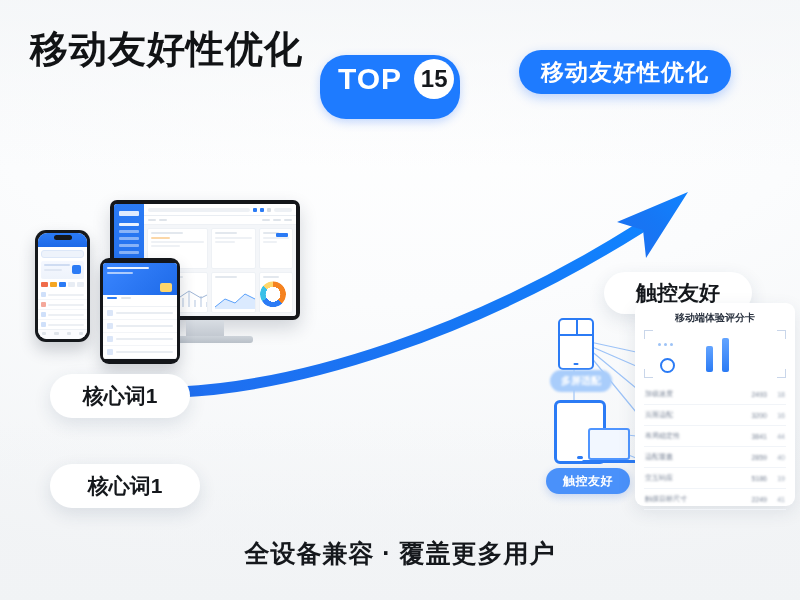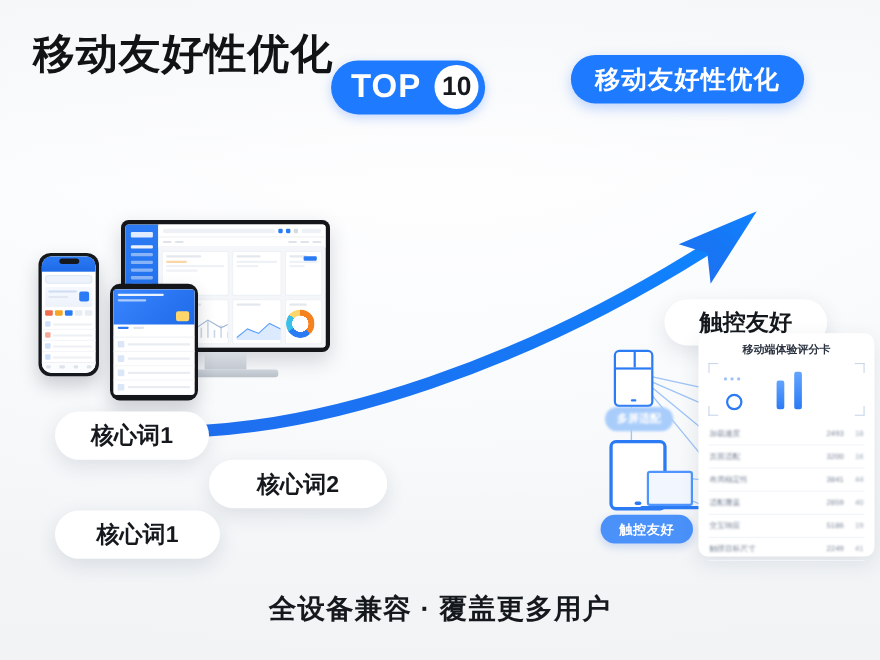--- a/index.html
+++ b/index.html
@@ -19,24 +19,24 @@
     pointer-events:none;
   }
 
   
   .title-main{
     position:absolute;left:30px;top:24px;
     font-size:38px;font-weight:bold;letter-spacing:1px;color:#111315;
     white-space:nowrap;
   }
   .top-badge{
-    position:absolute;left:301px;top:55px;
+    position:absolute;left:320px;top:55px;
     height:48px;display:flex;align-items:center;
     background:#1e7bff;border-radius:26px;
-    padding:0 6px 1px 18px;
+    padding:0 6px 16px 18px;
     box-shadow:0 3px 10px rgba(22,104,255,.25);
   }
   .top-badge .tword{
     color:#ffffff;font-size:30px;font-weight:bold;letter-spacing:1px;
     padding-right:12px;line-height:1;
   }
   .top-badge .tnum{
     width:40px;height:40px;border-radius:50%;background:#ffffff;
     display:flex;align-items:center;justify-content:center;
     color:#15181c;font-size:24px;font-weight:bold;line-height:1;
@@ -227,21 +227,21 @@
 </style>
 </head>
 <body>
 
 <div class="stage">
 
   <div class="title-main">移动友好性优化</div>
 
   <div class="top-badge">
     <span class="tword">TOP</span>
-    <span class="tnum">10</span>
+    <span class="tnum">15</span>
   </div>
 
   <div class="pill-blue-top">移动友好性优化</div>
 
 
   <div class="devices">
 
     <div class="monitor">
       <div class="bezel">
         <div class="screen">
@@ -402,21 +402,20 @@
         <stop offset="0%" stop-color="#1f6ff0"></stop>
         <stop offset="55%" stop-color="#1677f5"></stop>
         <stop offset="100%" stop-color="#1083ff"></stop>
       </linearGradient>
     </defs>
     <path d="M180 242 C 300 236, 470 185, 640 78" stroke="url(#agrad)" stroke-width="11" fill="none" stroke-linecap="round"></path>
     <path d="M688 42 L617 72 L643 80 L646 108 Z" fill="url(#agrad)"></path>
   </svg>
 
   <div class="pillw pk1">核心词1</div>
-  <div class="pillw pk2">核心词2</div>
   <div class="pillw pk3">核心词1</div>
   <div class="pillw ptouch">触控友好</div>
 
   <div class="panel">
 
     <svg class="diag" viewBox="0 0 100 206">
       <path d="M50 42 L96 52 M50 46 L96 66 M50 50 L96 88 M50 56 L96 112 M62 132 L96 136 M66 146 L96 158" stroke="#9dc3f7" stroke-width="1.2" fill="none"></path>
       <path d="M34 66 L34 100" stroke="#9dc3f7" stroke-width="1.2" fill="none"></path>
     </svg>
 

